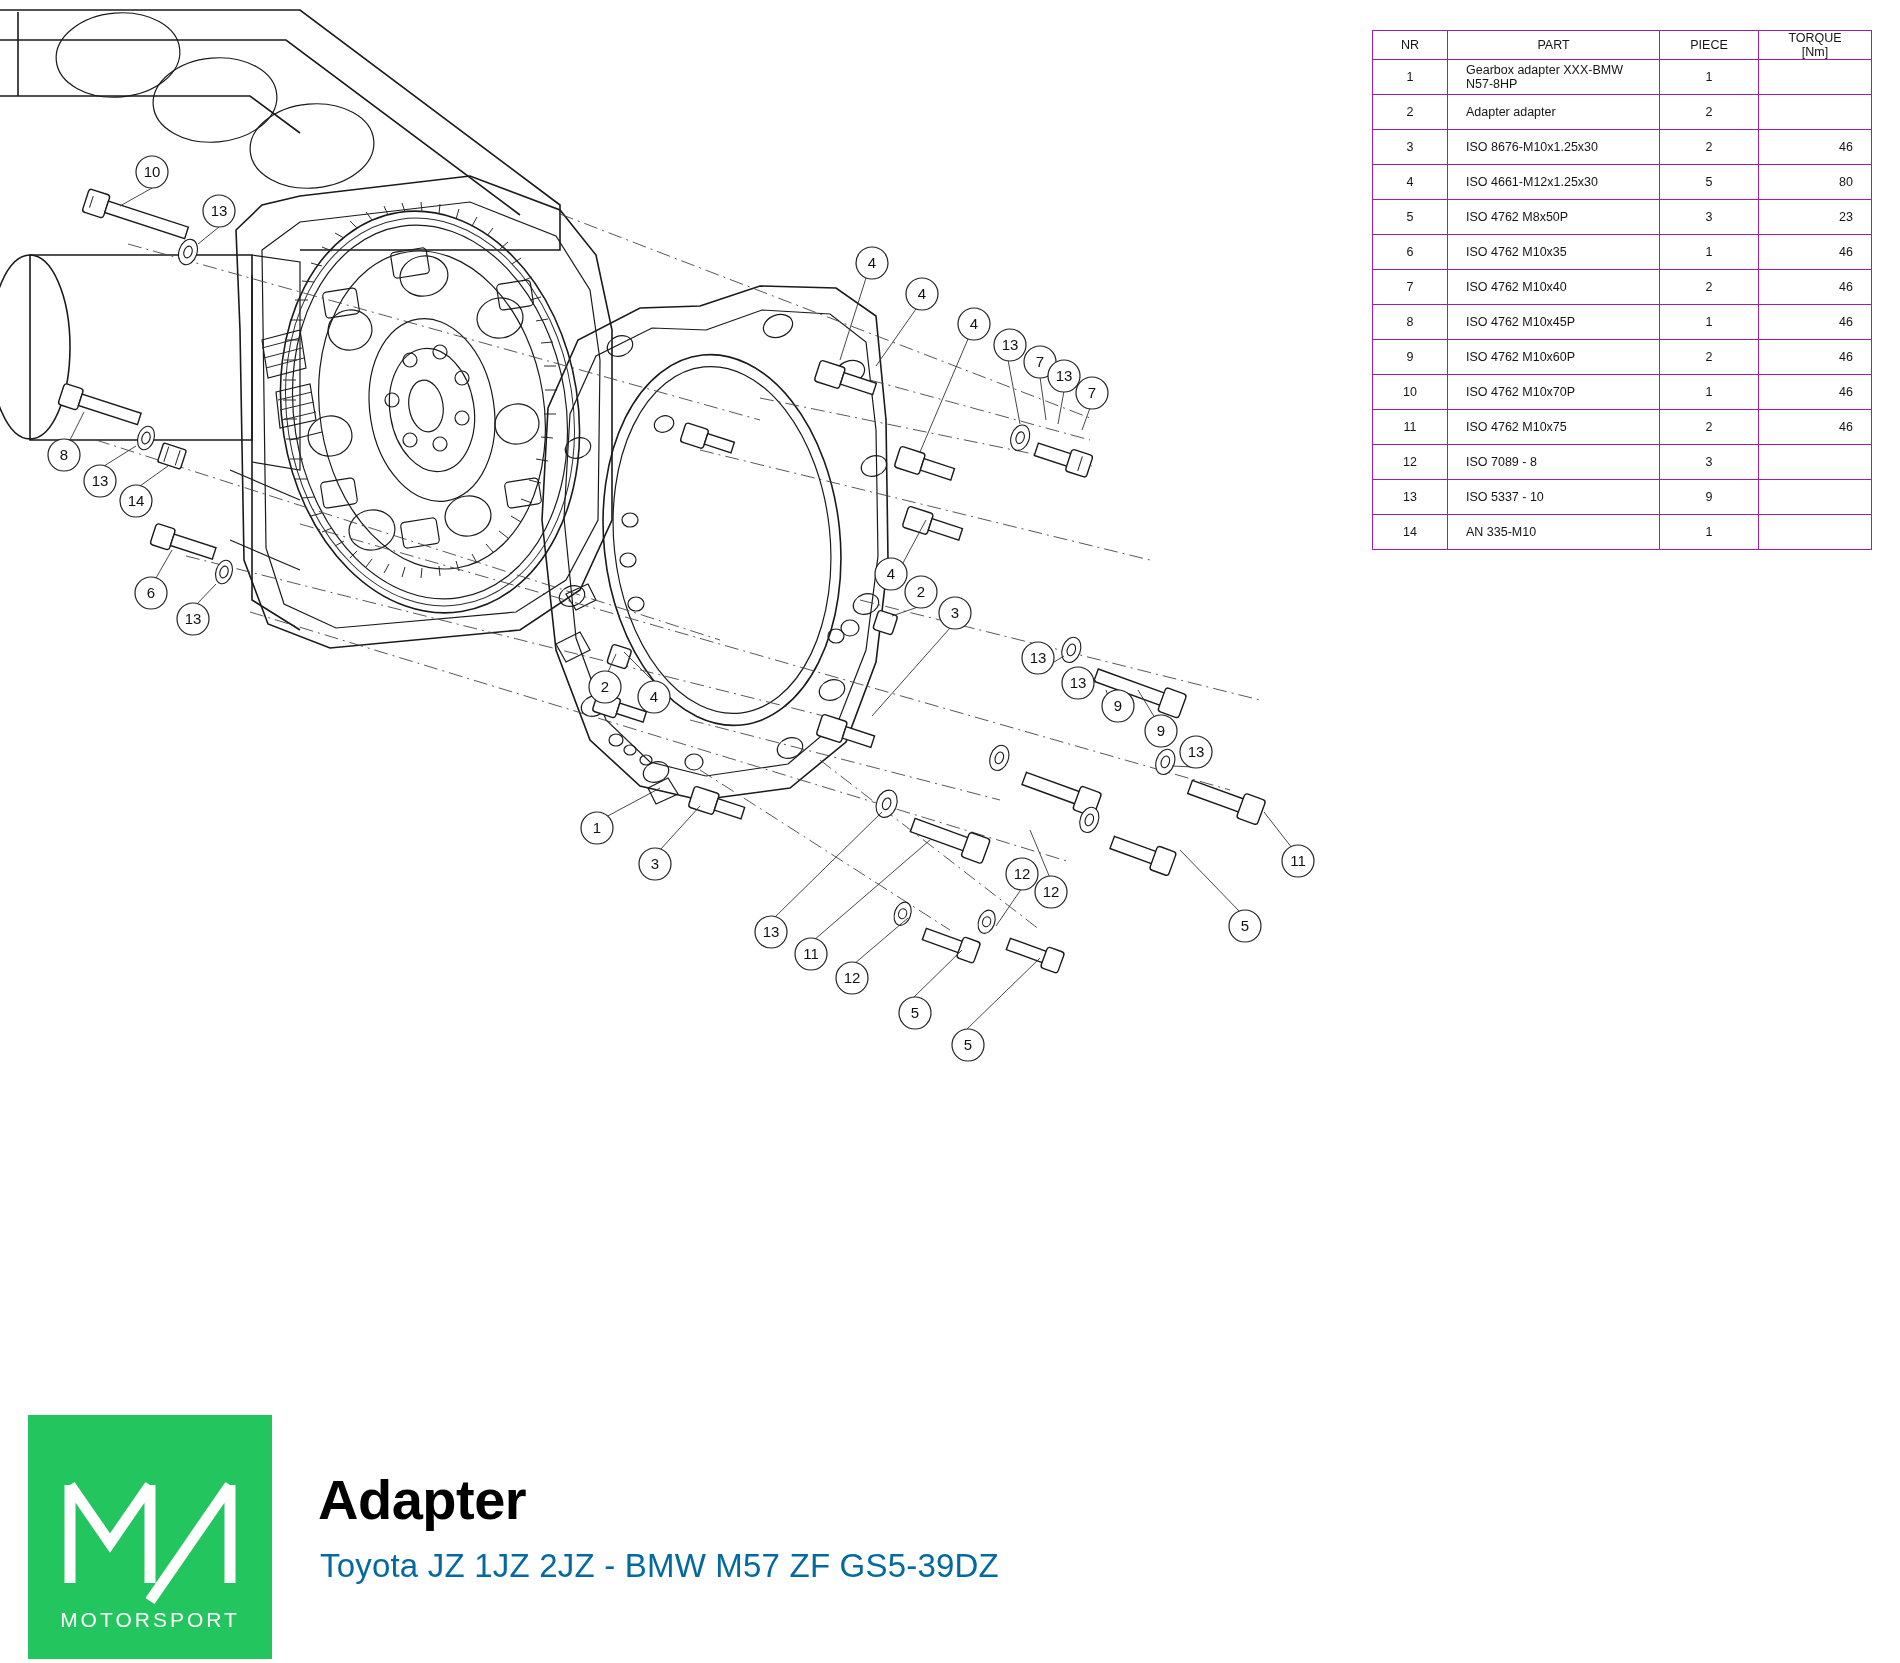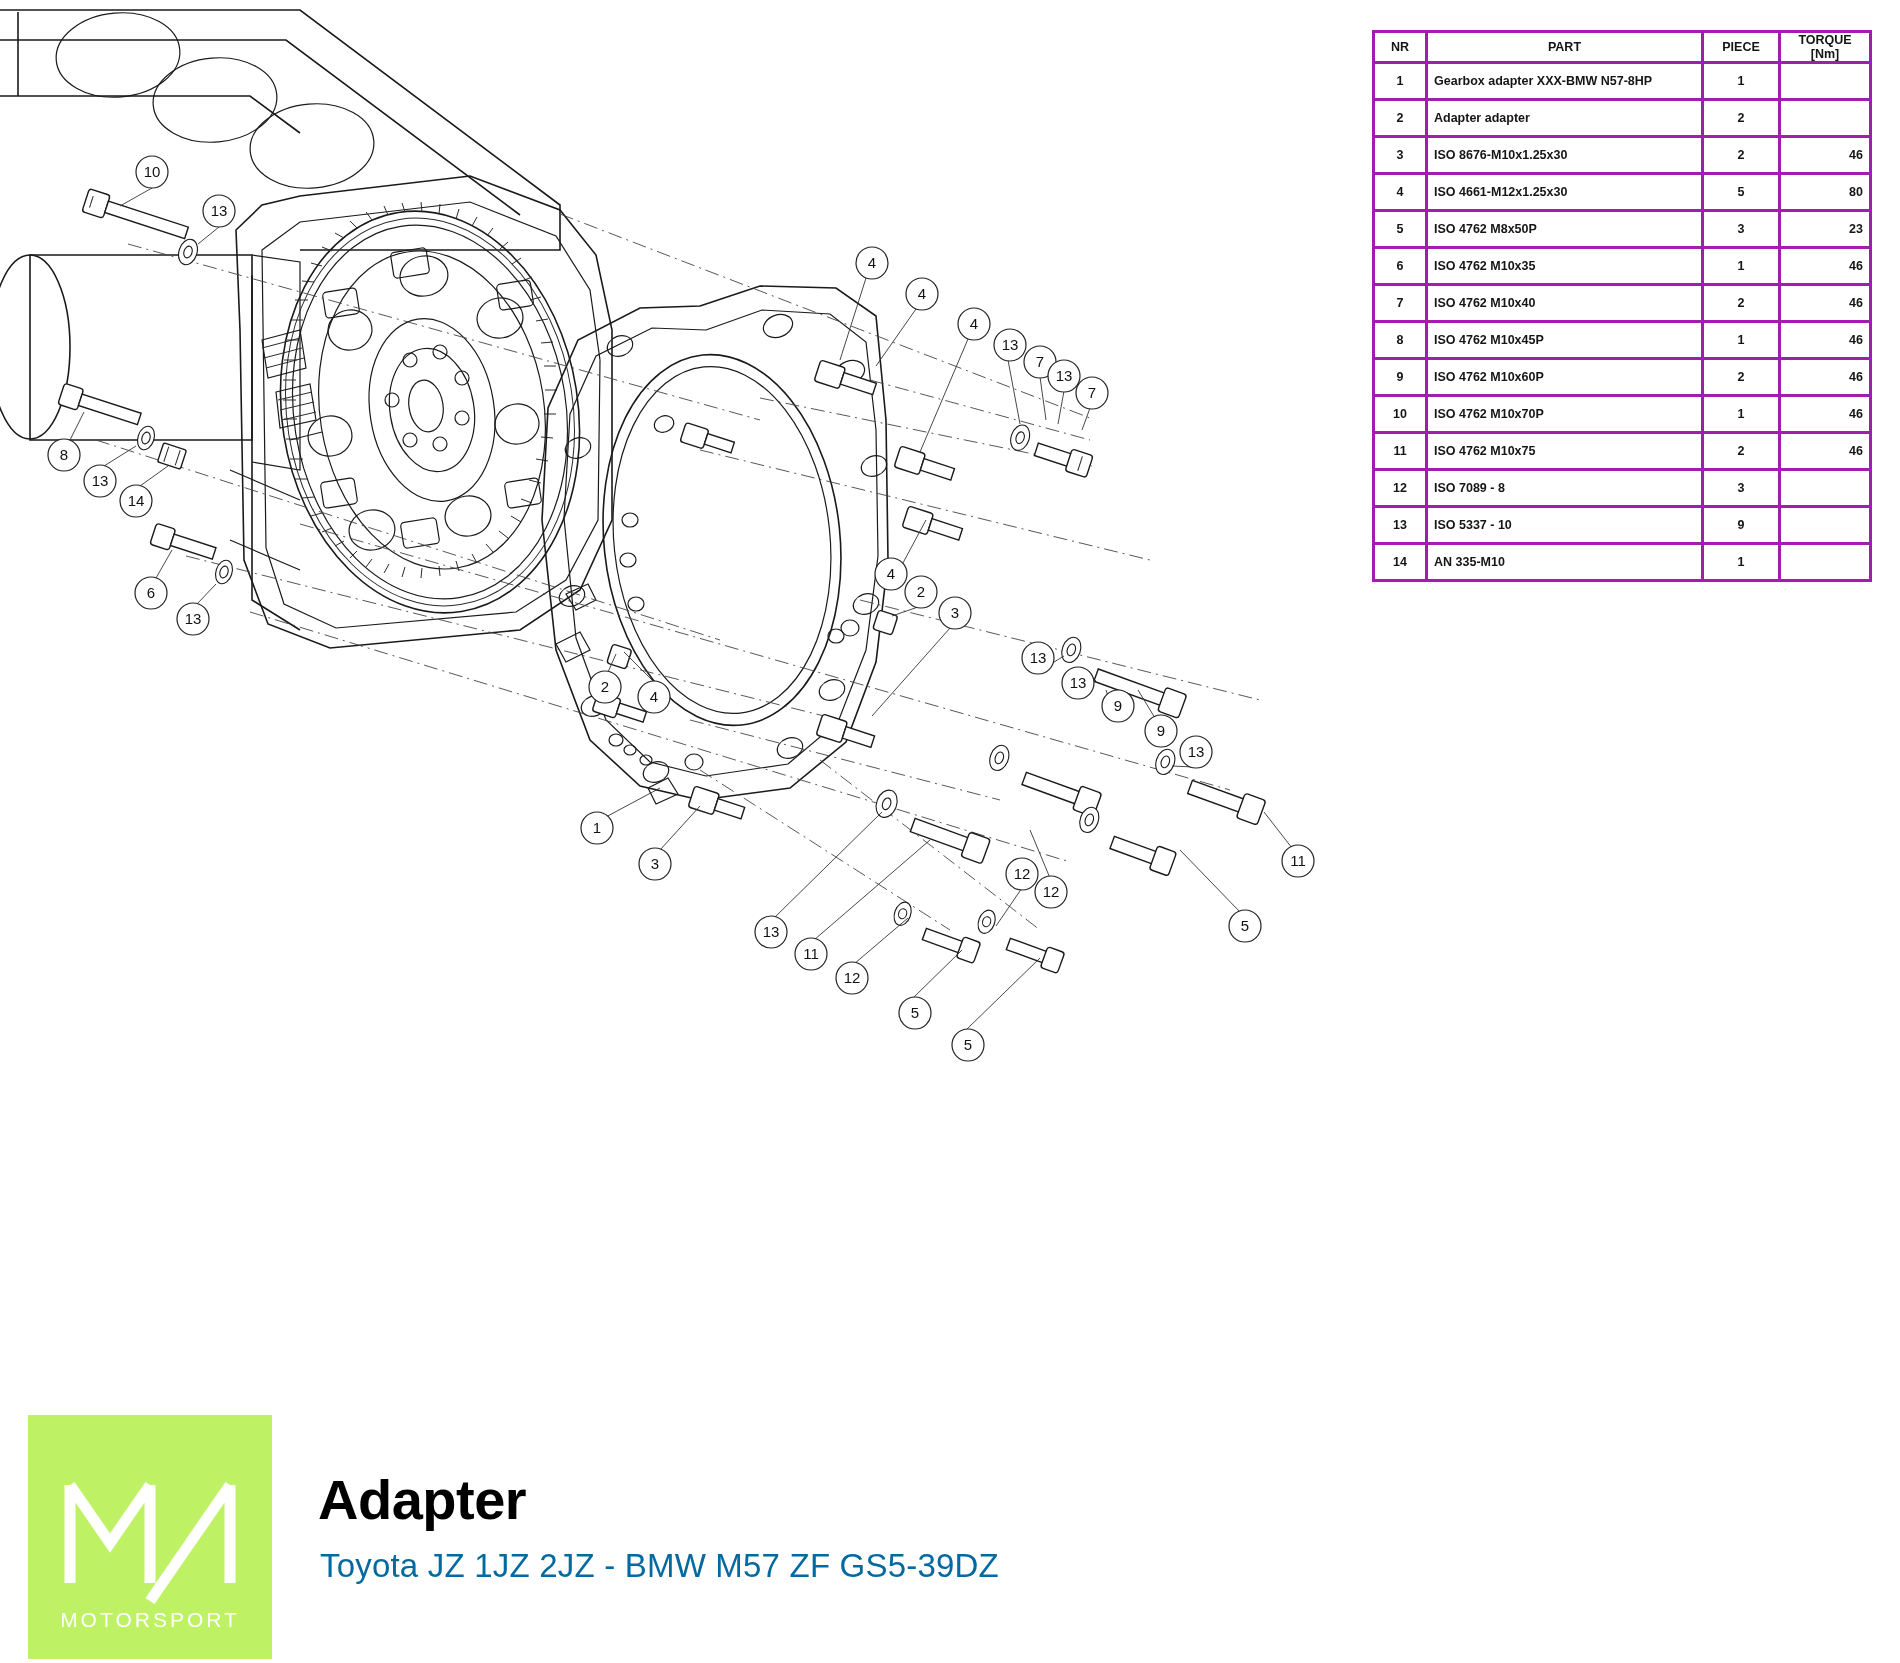--- a/index.html
+++ b/index.html
@@ -31,24 +31,24 @@
     top: 30px;
     width: 500px;
   }
   table.parts {
     border-collapse: collapse;
     width: 500px;
     font-size: 12.5px;
     background: #ffffff;
   }
   table.parts th, table.parts td {
-    border: 3px solid #a21caf;
+    border: 1px solid #a21caf;
     height: 34px;
-    padding: 0 6px;
-    font-weight: bold;
+    padding: 0 18px;
+    font-weight: normal;
     color: #151515;
   }
   table.parts th {
     font-size: 12.5px;
     text-align: center;
     height: 28px;
   }
   td.col-nr   { width: 38px;  text-align: center; }
   td.col-part { text-align: left; padding-left: 9px; }
   td.col-piece{ width: 62px;  text-align: center; }
@@ -64,21 +64,21 @@
     top: 1395px;
     width: 1900px;
     height: 268px;
   }
   #logo-box {
     position: absolute;
     left: 28px;
     top: 20px;
     width: 244px;
     height: 244px;
-    background: #bef264;
+    background: #22c55e;
   }
   #logo-box svg { display:block; }
   #footer-title {
     position: absolute;
     left: 318px;
     top: 72px;
     font-size: 56px;
     font-weight: bold;
     letter-spacing: -0.5px;
     color: #000000;

